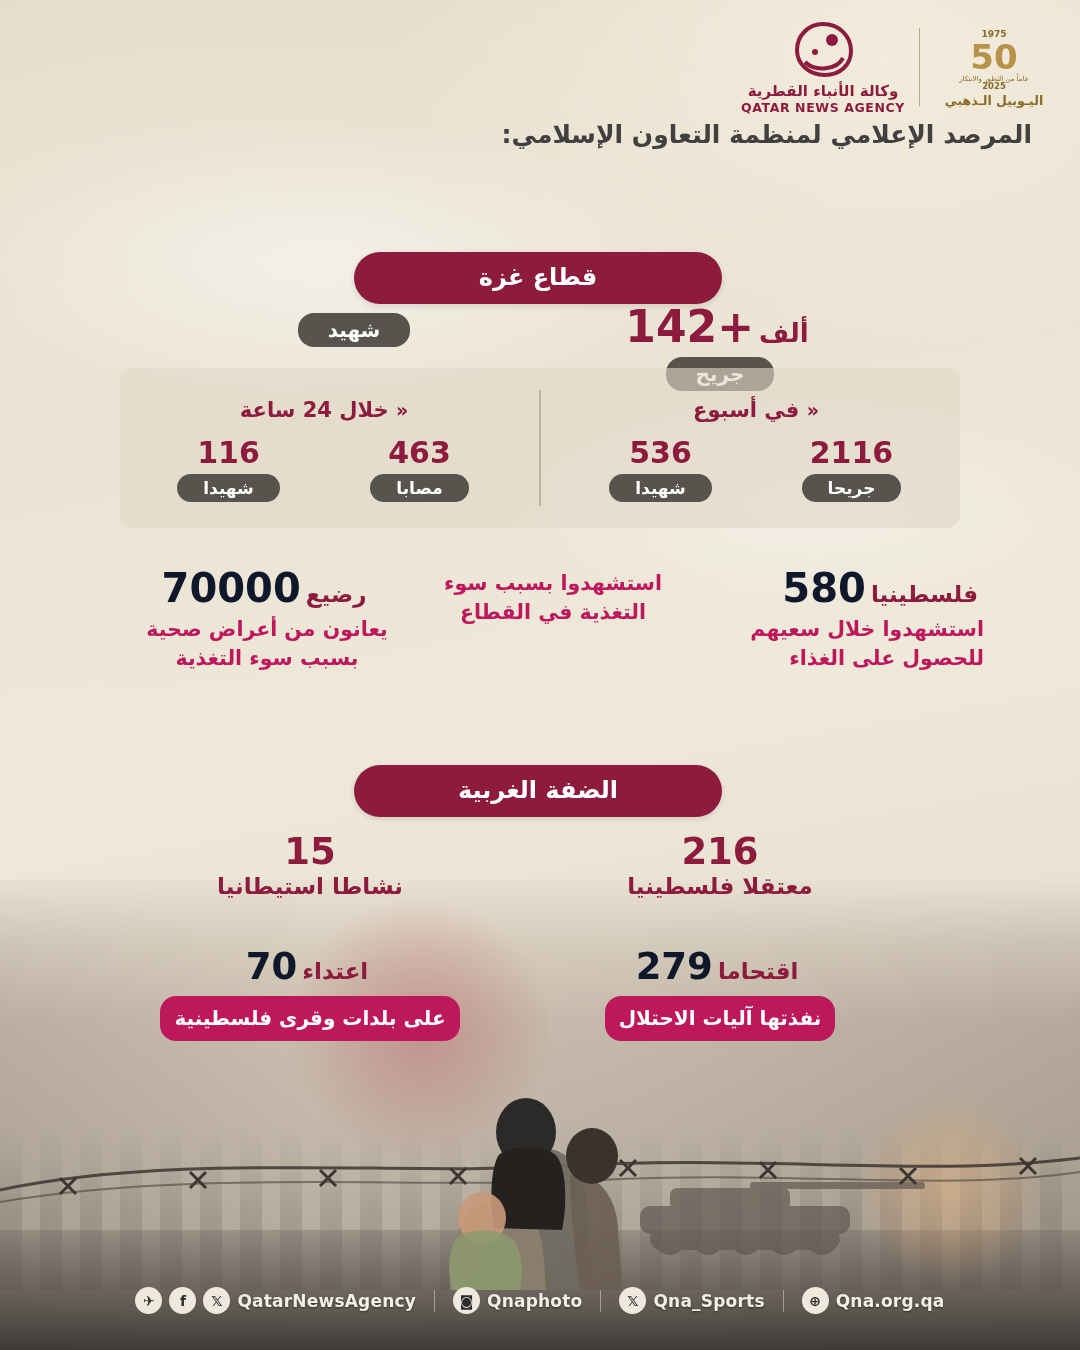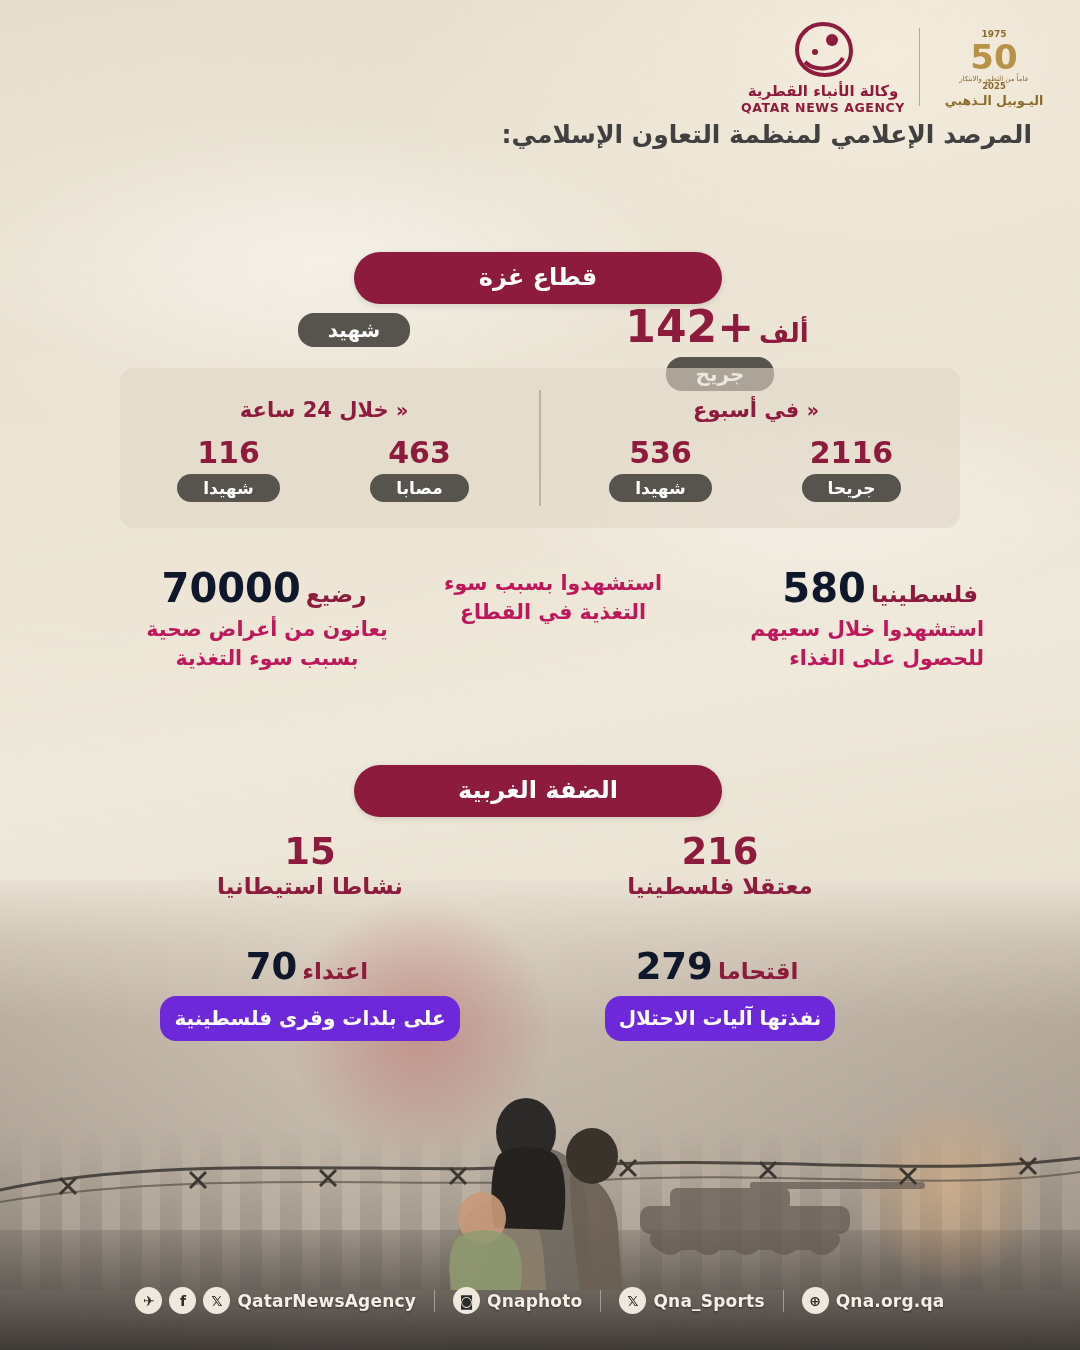--- a/index.html
+++ b/index.html
@@ -162,21 +162,21 @@
   .wb-stat .label { font-size: 23px; font-weight: bold; color: #8d1b3d; }
   #wb-1 { top: 830px; right: 620px; width: 300px; }
   #wb-2 { top: 830px; right: 210px; width: 300px; }
 
   .wb-box { position: absolute; text-align: center; width: 300px; }
   .wb-box .head { white-space: nowrap; }
   .wb-box .num { font-size: 37px; font-weight: bold; color: #0f172a; }
   .wb-box .label { font-size: 23px; font-weight: bold; color: #8d1b3d; margin-right: 6px; }
   .wb-box .body {
     margin-top: 8px;
-    background: #6d28d9; color: #fff;
+    background: #be185d; color: #fff;
     font-size: 20px; font-weight: bold; line-height: 1.35;
     padding: 9px 14px; border-radius: 16px; display: inline-block;
   }
   #wb-3 { top: 945px; right: 620px; }
   #wb-4 { top: 945px; right: 210px; }
 
   
   .social {
     position: absolute; bottom: 36px; left: 0; width: 1080px;
     display: flex; justify-content: center; align-items: center; gap: 10px;

